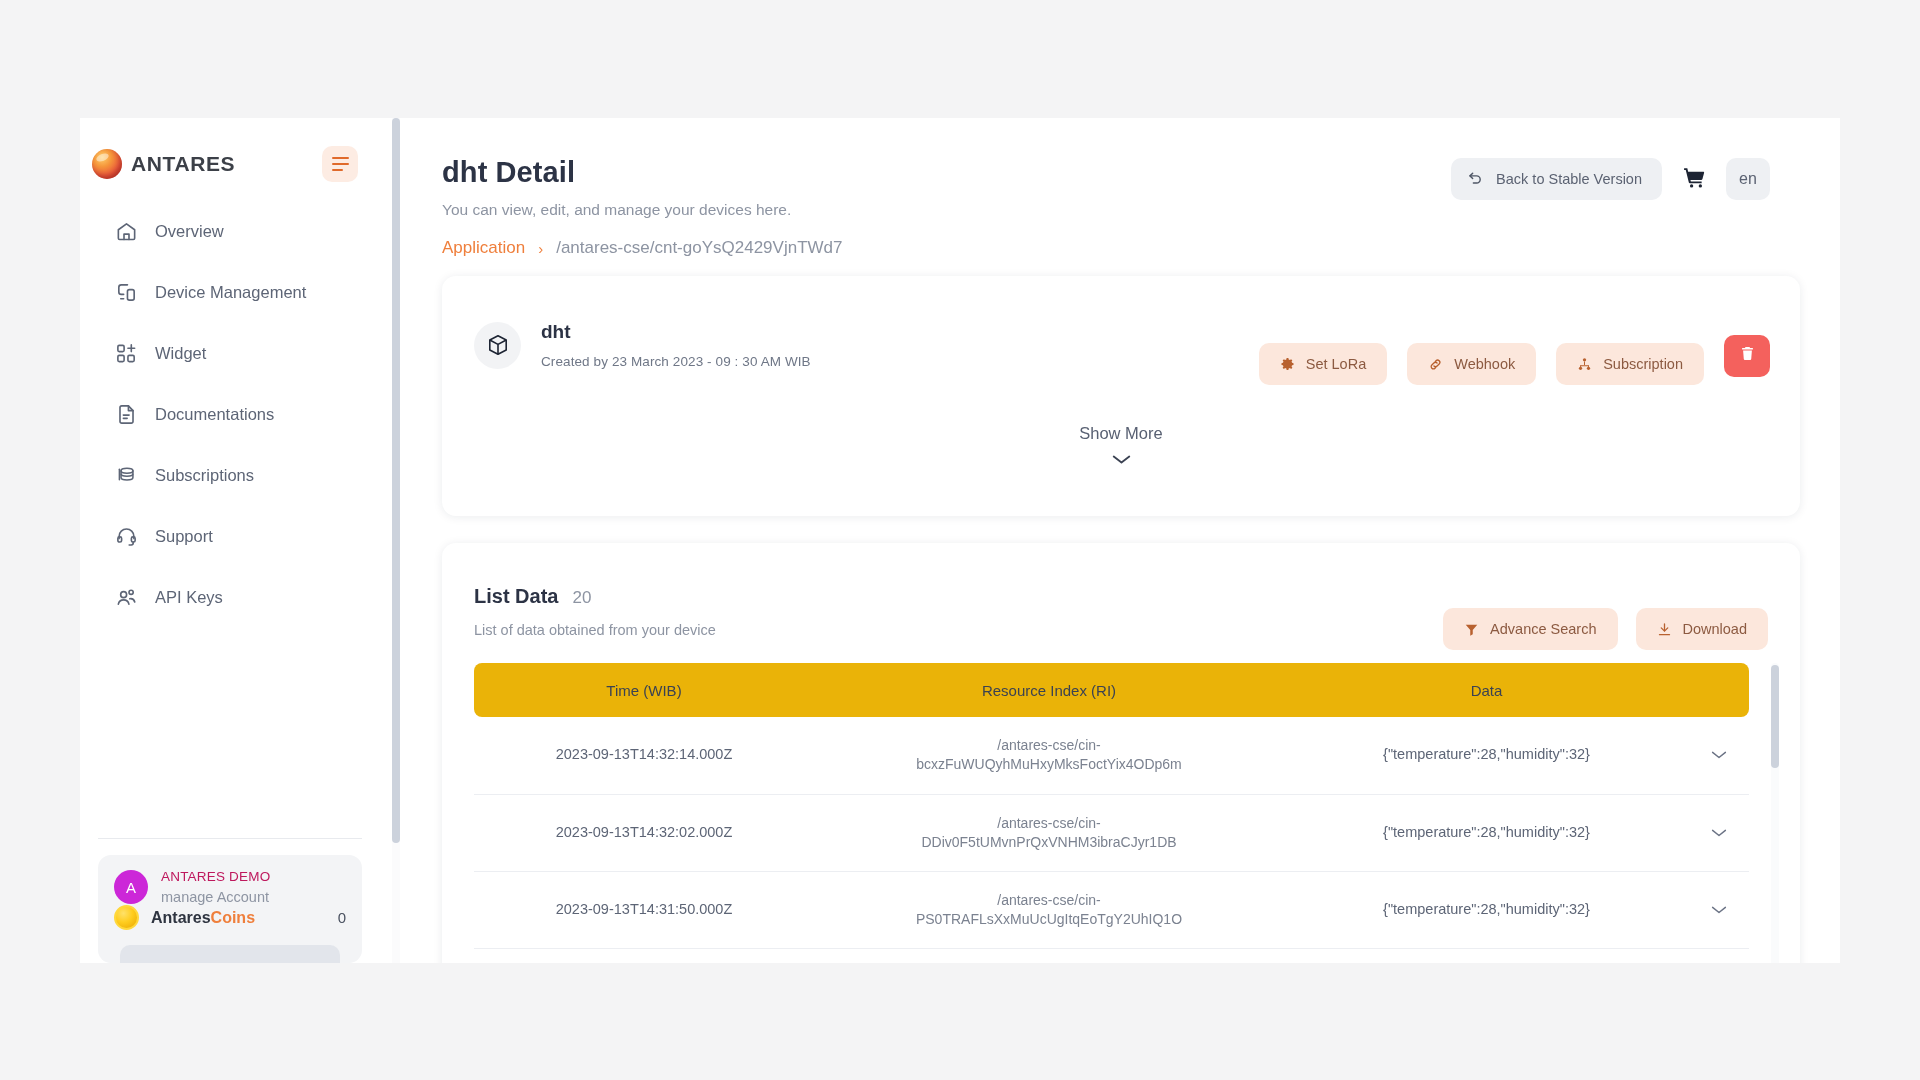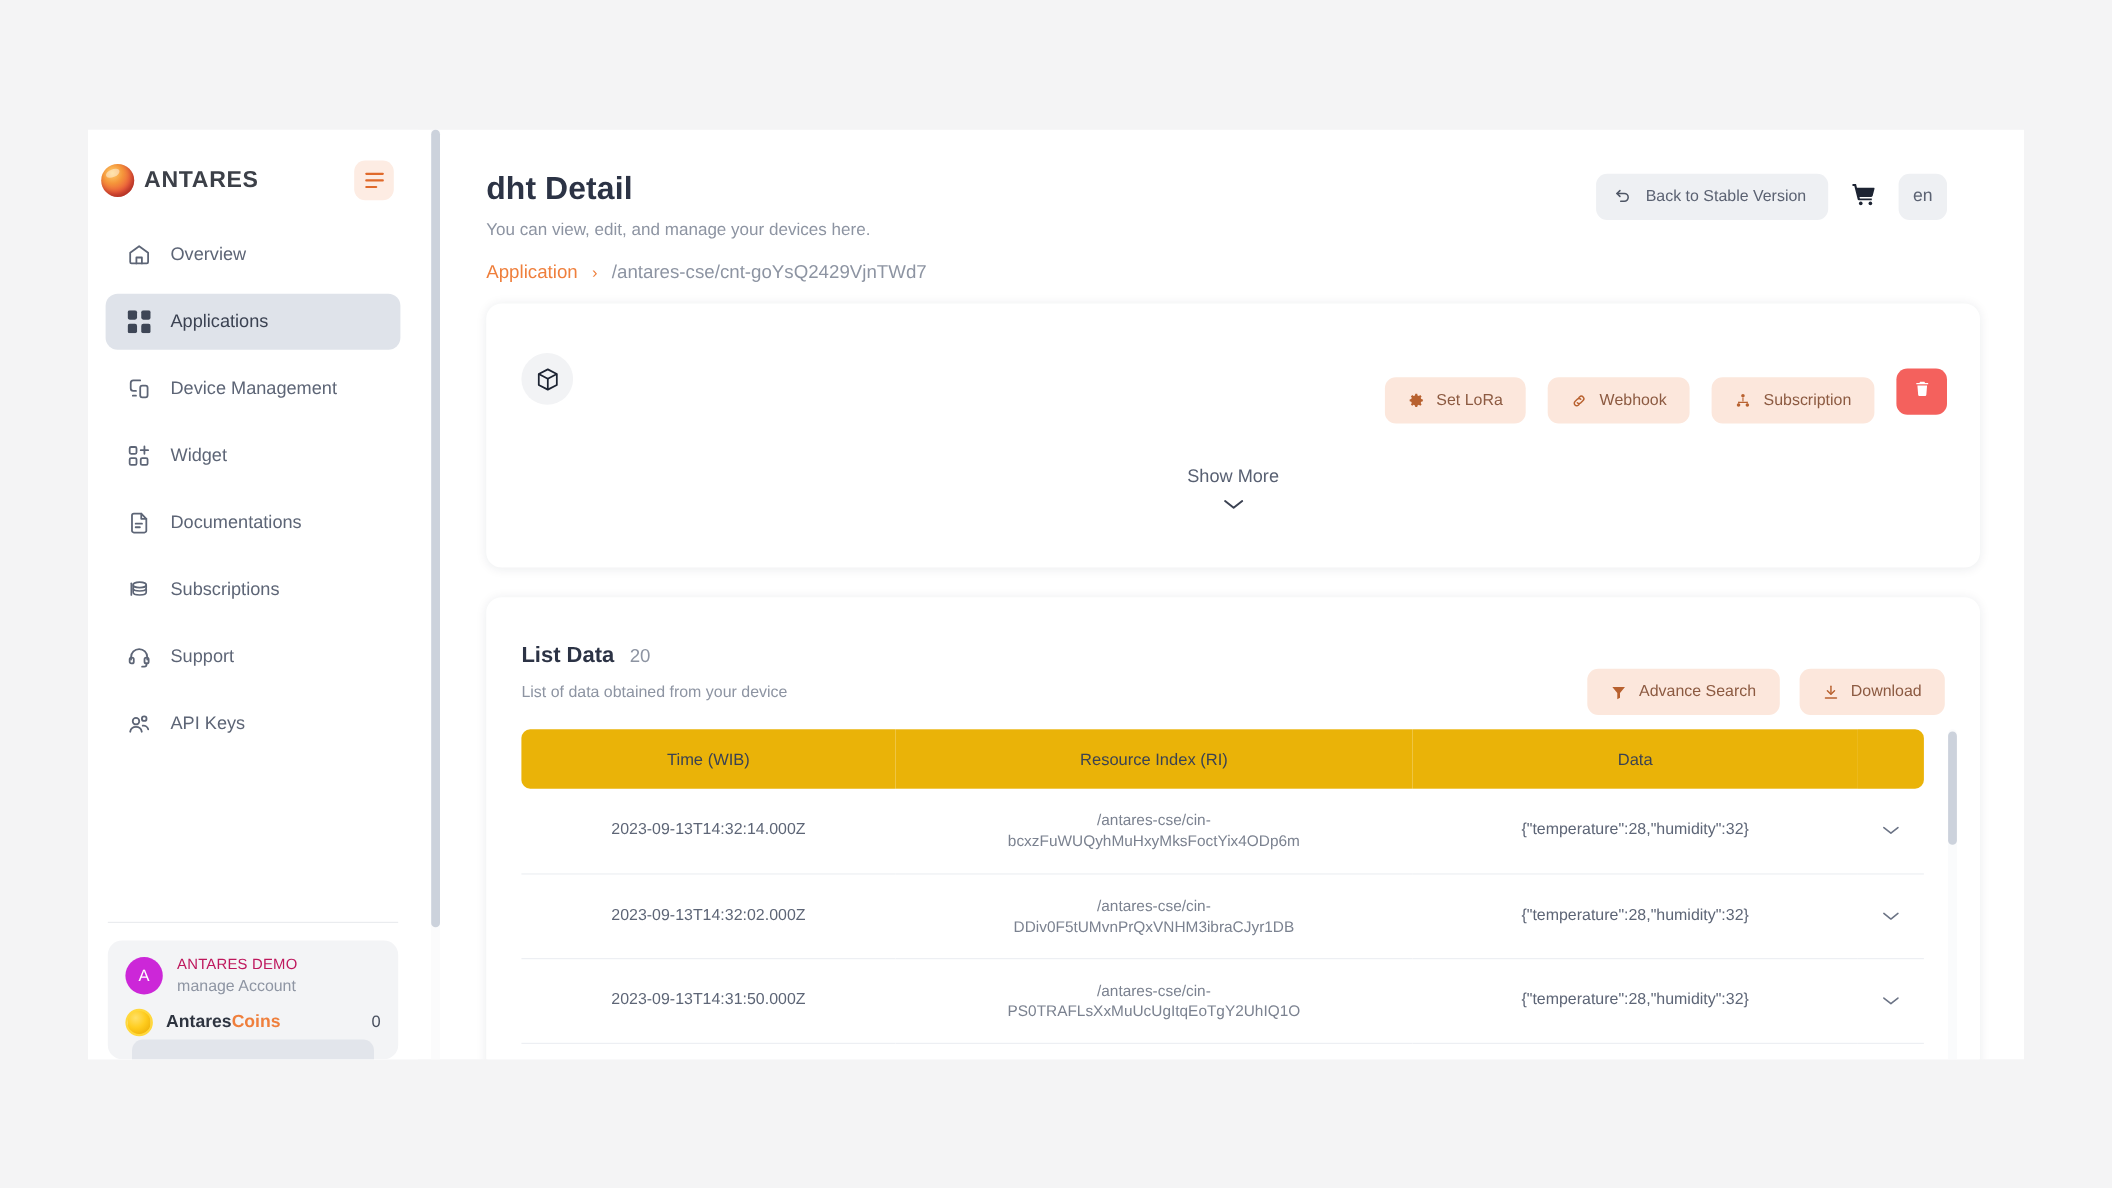--- a/index.html
+++ b/index.html
@@ -90,21 +90,21 @@
   .avatar {
     width: 34px; height: 34px; border-radius: 50%;
     background: #cc27d8;
     color: #fff; font-size: 15px;
     display:flex; align-items:center; justify-content:center;
     flex:none;
   }
   .acct-lines { display:flex; flex-direction:column; gap: 5px; }
   .acct-name { font-size: 13.5px; color:#be185d; letter-spacing:.2px; }
   .acct-type { font-size: 14.5px; color:#8e95a3; }
-  .coin-row { display:flex; align-items:center; gap: 12px; margin-top: 12px; }
+  .coin-row { display:flex; align-items:center; gap: 12px; }
   .coin-icon {
     width: 25px; height: 25px; border-radius:50%;
     background: radial-gradient(circle at 35% 30%, #ffe169 0%, #ffcd1f 45%, #e8a600 100%);
     border: 2px solid #ffd83d; flex:none;
   }
   .coin-label { font-size: 16px; font-weight: 700; color:#2e3440; }
   .coin-label .orange { color:#ef7f3c; }
   .coin-value { margin-left: auto; font-size: 15px; color:#4a5160; }
   .acct-bottom-pill {
     position:absolute; left: 22px; bottom: -10px;
@@ -232,31 +232,20 @@
       <div class="nav-item">
         <span class="nav-icon">
           <svg width="23" height="23" viewBox="0 0 24 24" fill="none" stroke="#5d6576" stroke-width="1.7" stroke-linecap="round" stroke-linejoin="round">
             <path d="M3.5 10.2 12 4l8.5 6.2V19a1.3 1.3 0 0 1-1.3 1.3H4.8A1.3 1.3 0 0 1 3.5 19z"></path>
             <path d="M9.4 20.3v-5.6h5.2v5.6"></path>
           </svg>
         </span>
         <span class="nav-label">Overview</span>
       </div>
 
-      <div class="nav-item active">
-        <span class="nav-icon">
-          <svg width="21" height="21" viewBox="0 0 22 22" fill="#3e4656">
-            <rect x="0" y="0" width="9" height="9" rx="2"></rect>
-            <rect x="13" y="0" width="9" height="9" rx="2"></rect>
-            <rect x="0" y="13" width="9" height="9" rx="2"></rect>
-            <rect x="13" y="13" width="9" height="9" rx="2"></rect>
-          </svg>
-        </span>
-        <span class="nav-label">Applications</span>
-      </div>
 
       <div class="nav-item">
         <span class="nav-icon">
           <svg width="23" height="23" viewBox="0 0 24 24" fill="none" stroke="#5d6576" stroke-width="1.7" stroke-linecap="round" stroke-linejoin="round">
             <path d="M13 4H6.5A2.5 2.5 0 0 0 4 6.5v5A2.5 2.5 0 0 0 6.5 14H9"></path>
             <path d="M9 18.5h-3"></path>
             <rect x="13" y="9" width="7" height="11" rx="2"></rect>
           </svg>
         </span>
         <span class="nav-label">Device Management</span>
@@ -380,20 +369,24 @@
     </div>
 
     <div class="card" id="device-card">
       <div class="device-head">
         <div class="cube-circle">
           <svg width="24" height="24" viewBox="0 0 24 24" fill="none" stroke="#1d2433" stroke-width="1.6" stroke-linejoin="round">
             <path d="M12 2.8 20.2 7v10L12 21.2 3.8 17V7z"></path>
             <path d="M3.8 7 12 11.4 20.2 7"></path>
             <path d="M12 11.4v9.8"></path>
           </svg>
+        </div>
+        <div>
+          <div class="device-name">dht</div>
+          <div class="device-created">Created by 23 March 2023 - 09 : 30 AM WIB</div>
         </div>
       </div>
 
       <div class="device-actions">
         <div class="pill-btn">
           <span class="pi">
             <svg width="15" height="15" viewBox="0 0 24 24" fill="#b8612f">
               <path d="M12 8.2a3.8 3.8 0 1 0 0 7.6 3.8 3.8 0 0 0 0-7.6zm0 5.9a2.1 2.1 0 1 1 0-4.2 2.1 2.1 0 0 1 0 4.2z"></path>
               <path d="M13.4 1.6h-2.8l-.5 2.3-2 .83L6.2 3.4 4.2 5.4l1.33 1.9-.83 2-2.3.5v2.8l2.3.5.83 2L4.2 17l2 2 1.9-1.33 2 .83.5 2.3h2.8l.5-2.3 2-.83L17.8 19l2-2-1.33-1.9.83-2 2.3-.5V9.8l-2.3-.5-.83-2L19.8 5.4l-2-2-1.9 1.33-2-.83z"></path>
             </svg>

